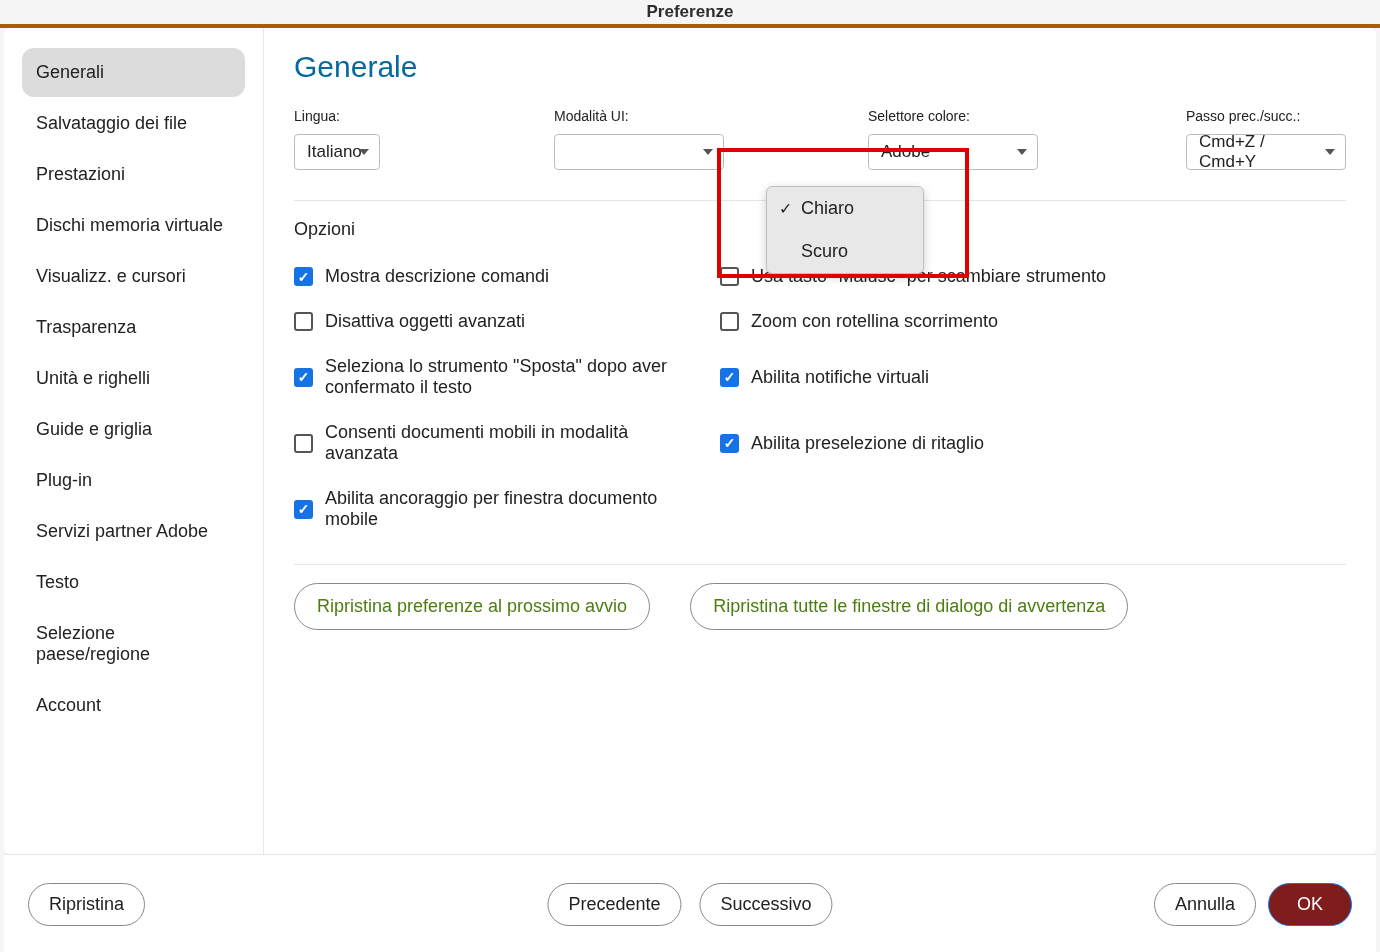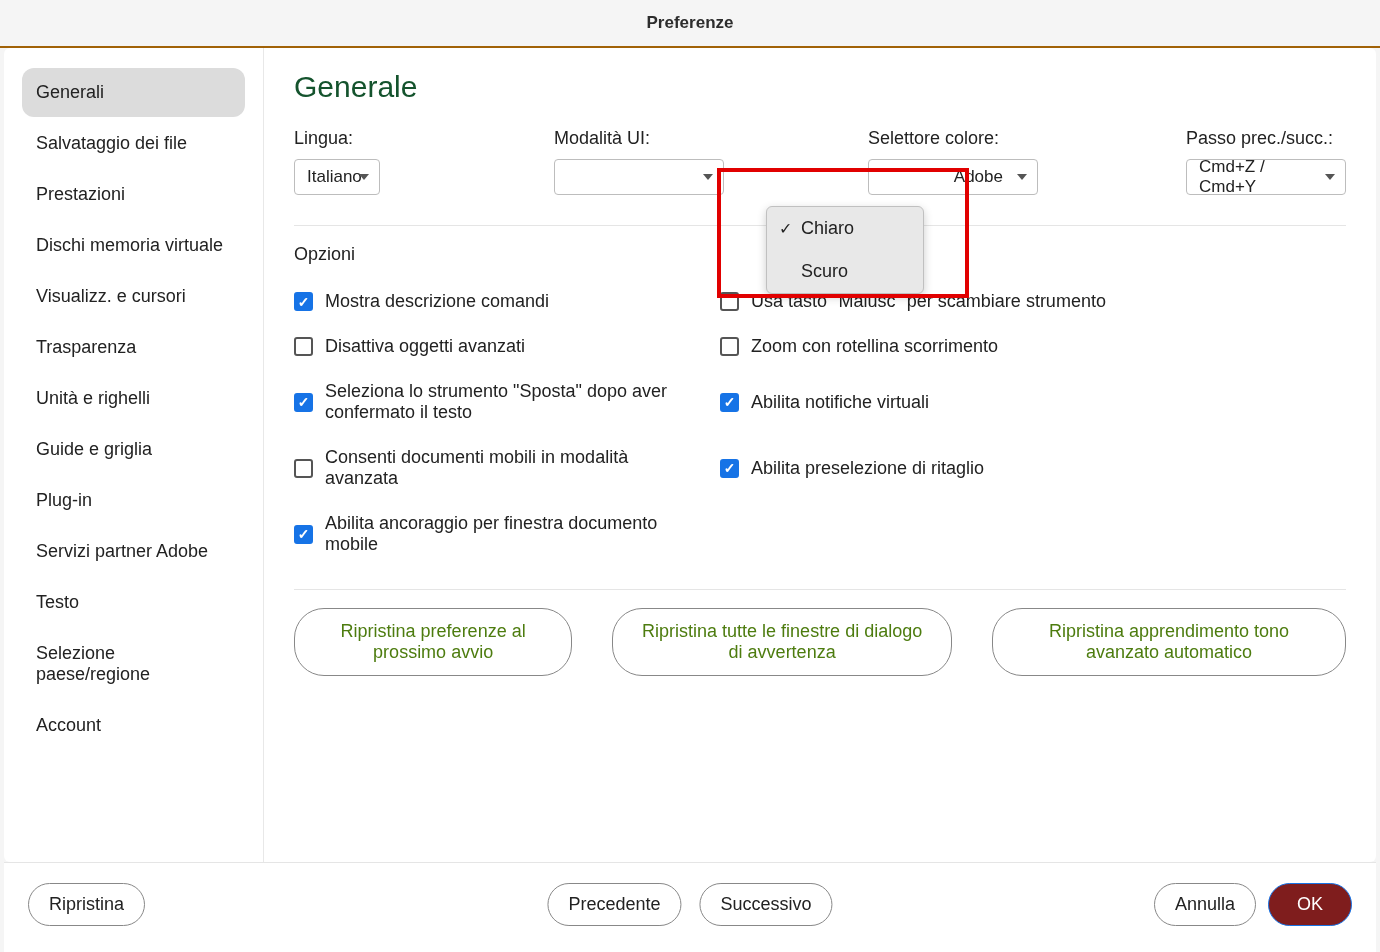--- a/index.html
+++ b/index.html
@@ -10,29 +10,29 @@
     }
     body {
       background: #f5f5f5;
       width: 1380px;
       height: 952px;
       display: flex;
       flex-direction: column;
       overflow: hidden;
     }
     .titlebar {
-      height: 48px;
+      height: 28px;
       display: flex;
       align-items: center;
       justify-content: center;
       background: #f5f5f5;
       font-size: 17px;
       font-weight: 600;
       color: #2d2d2d;
-      border-bottom: 2px solid #a16207;
+      border-bottom: 4px solid #a16207;
     }
     .content-area {
       flex: 1;
       display: flex;
       background: #ffffff;
       margin: 0 4px;
       border-radius: 6px;
       overflow: hidden;
     }
     .sidebar {
@@ -53,35 +53,35 @@
       border-radius: 12px;
     }
     .main {
       flex: 1;
       padding: 22px 30px 20px 30px;
       position: relative;
     }
     .main-title {
       font-size: 30px;
       font-weight: 400;
-      color: #14532d;
+      color: #0369a1;
       margin-bottom: 24px;
     }
     .row {
       display: flex;
       gap: 44px;
       margin-bottom: 14px;
     }
     .field-group {
       display: flex;
       flex-direction: column;
       gap: 10px;
     }
     .field-label {
-      font-size: 18px;
+      font-size: 14px;
       color: #222;
     }
     .select {
       display: inline-flex;
       align-items: center;
       justify-content: space-between;
       height: 36px;
       padding: 0 34px 0 12px;
       border: 1px solid #bdbdbd;
       border-radius: 4px;
@@ -97,21 +97,21 @@
       position: absolute;
       right: 10px;
       top: 50%;
       transform: translateY(-50%);
       border-left: 5px solid transparent;
       border-right: 5px solid transparent;
       border-top: 6px solid #555;
     }
     .field-lang .select { width: 86px; }
     .field-ui .select { width: 170px; }
-    .field-color .select { width: 170px; justify-content: flex-end; }
+    .field-color .select { width: 170px; }
     .field-step .select { width: 160px; }
 
     .divider {
       height: 1px;
       background: #e5e5e5;
       margin: 30px 0 18px;
     }
     .section-label {
       font-size: 18px;
       color: #222;
@@ -160,21 +160,21 @@
       border-radius: 30px;
       padding: 12px 22px;
       font-size: 18px;
       color: #4d7c0f;
       background: #fff;
       cursor: pointer;
     }
     .footer {
       display: flex;
       align-items: center;
-      padding: 20px 24px 26px;
+      padding: 28px 24px 26px;
       border-top: 1px solid #e5e5e5;
       background: #fff;
       margin: 0 4px;
     }
     .footer-center {
       display: flex;
       gap: 18px;
       position: absolute;
       left: 50%;
       transform: translateX(-50%);
@@ -332,21 +332,20 @@
           <span>Abilita ancoraggio per finestra documento mobile</span>
         </div>
         <div></div>
       </div>
 
     <div class="divider" style="margin-top:34px"></div>
 
     <div class="action-row" id="action-row">
         <button class="pill-button">Ripristina preferenze al prossimo avvio</button>
         <button class="pill-button">Ripristina tutte le finestre di dialogo di avvertenza</button>
-        <button class="pill-button">Ripristina apprendimento tono avanzato automatico</button>
       </div>
 
     <div class="dropdown-popup" id="dropdown-popup">
         <div class="dropdown-item">
           <span class="check">✓</span>
           <span>Chiaro</span>
         </div>
         <div class="dropdown-item">
           <span class="check"></span>
           <span>Scuro</span>

